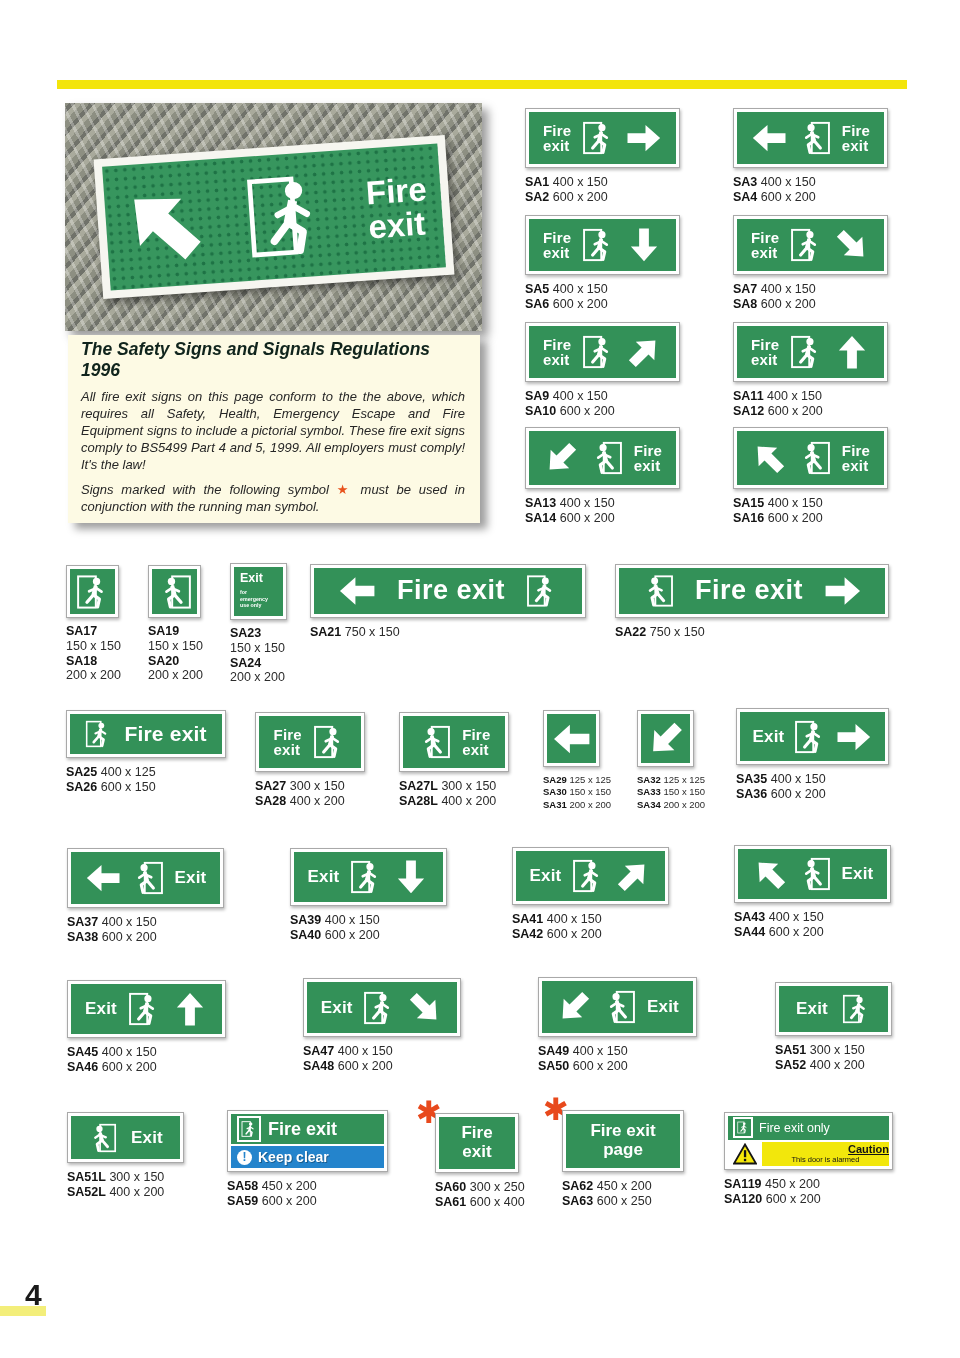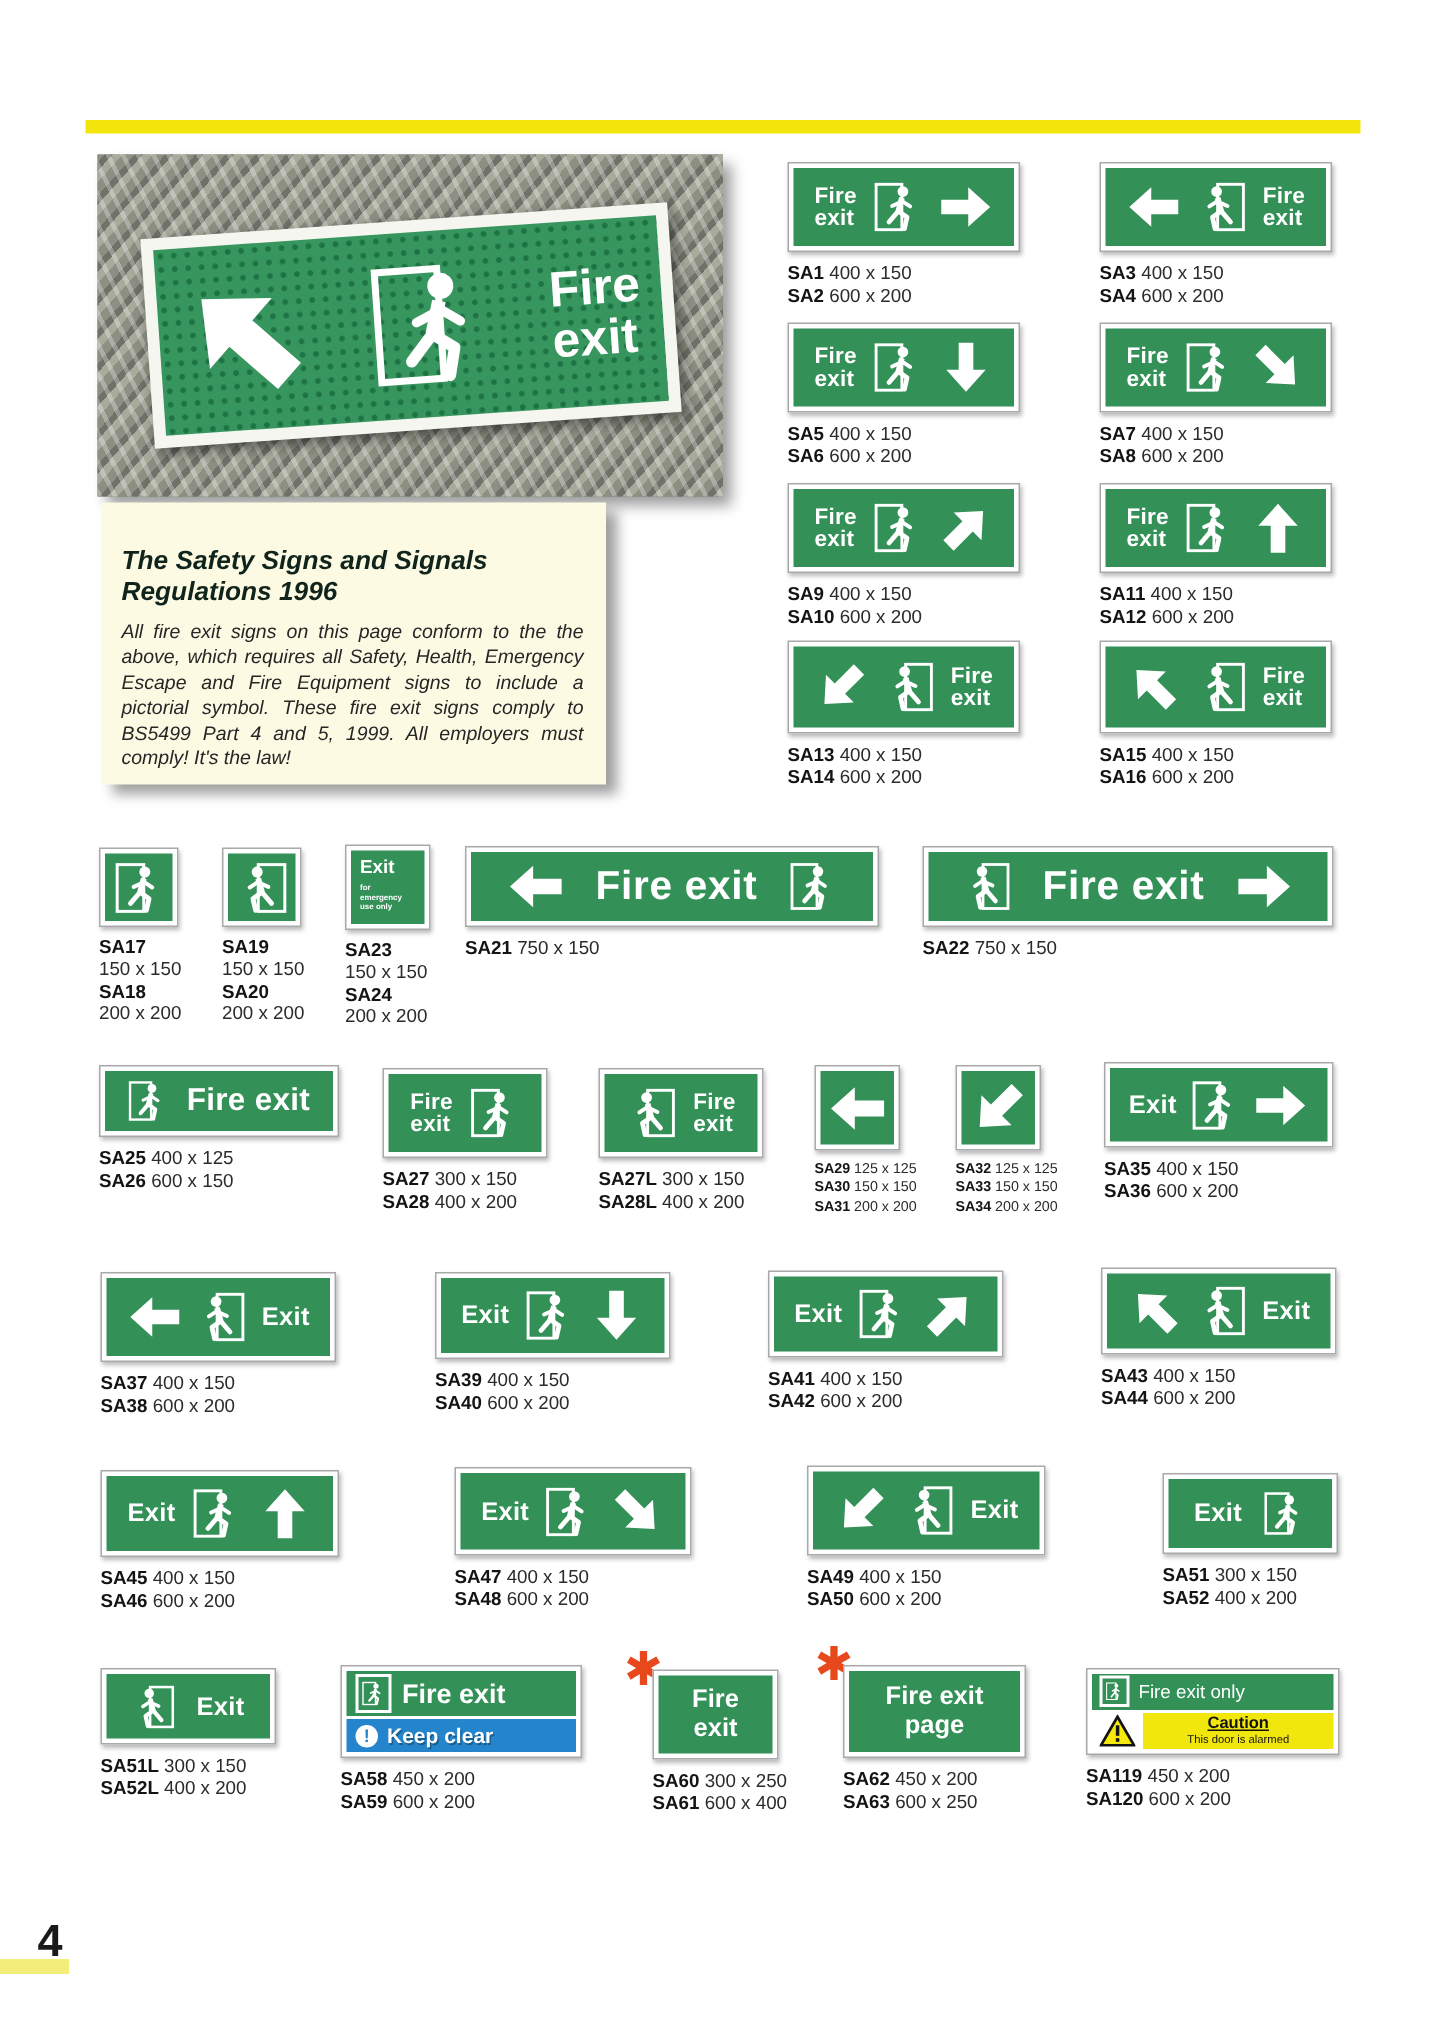--- a/index.html
+++ b/index.html
@@ -20,22 +20,22 @@
      display:flex;align-items:center;justify-content:center;}
   .photo-sign{width:352px;height:140px;background:#f6f6f0;padding:8px;box-sizing:border-box;
      transform:rotate(-4deg);box-shadow:3px 4px 9px rgba(0,0,0,.5);}
   .photo-face{width:100%;height:100%;box-sizing:border-box;background:#37965e;
      background-image:radial-gradient(rgba(9,86,49,.55) 1.6px, transparent 2.2px);
      background-size:9px 9px;
      display:flex;align-items:center;justify-content:space-between;padding:8px 14px;}
   .photo-text{color:#fff;font-weight:bold;font-size:33px;line-height:1.03;}
 
   
-  .info{position:absolute;left:68px;top:335px;width:336px;height:188px;box-sizing:border-box;
-     background:#fdfae4;box-shadow:7px 6px 8px rgba(0,0,0,.38);padding:28px 15px 8px 13px;
+  .info{position:absolute;left:68px;top:335px;width:412px;height:188px;box-sizing:border-box;
+     background:#fdfae4;box-shadow:7px 6px 8px rgba(0,0,0,.38);padding:4px 15px 8px 13px;
      font-style:italic;}
   .info h2{margin:0 0 8px 0;font-size:17.5px;color:#10241c;}
   .info p{margin:0 0 9px 0;font-size:13px;line-height:1.3;color:#262626;text-align:justify;}
   .istar{color:#e8521c;font-style:normal;font-weight:bold;}
 
   
   .cell{position:absolute;}
   .sign{position:relative;box-sizing:border-box;background:#fff;border:1px solid #a9a9a9;
         padding:3px;box-shadow:1px 2px 3px rgba(0,0,0,.28);}
   .face{width:100%;height:100%;box-sizing:border-box;background:#339158;
@@ -82,21 +82,21 @@
   .kc-bot{flex:1;background:#2484cc;display:flex;align-items:center;gap:6px;padding:2px 6px;}
   .kc-ico{width:15px;height:15px;border-radius:50%;background:#fff;color:#2484cc;font-weight:bold;
           font-size:12px;line-height:15px;text-align:center;flex:0 0 auto;}
   .kc-text{color:#fff;font-weight:bold;font-size:14px;text-shadow:1px 1px 0 rgba(0,0,0,.3);}
   .al-top{flex:1;background:#339158;display:flex;align-items:center;gap:6px;padding:1px 5px;}
   .al-top .man-sq svg{height:15px;width:12px;}
   .al-title{color:#fff;font-weight:normal;font-size:12.5px;}
   .al-bot{flex:1.1;display:flex;}
   .al-tri{background:#fff;width:34px;display:flex;align-items:center;justify-content:center;}
   .al-txt{flex:1;background:#f2e70c;color:#131313;text-align:center;padding-top:1px;}
-  .al-caution{font-size:11px;font-weight:bold;text-decoration:underline;}
+  .al-caution{font-size:11px;font-weight:bold;text-decoration:underline;text-align:right;}
   .al-sub{font-size:7.5px;font-weight:normal;}
 
   
   .labels{margin-top:7px;font-size:12.5px;color:#2c2c2c;line-height:1.22;white-space:nowrap;}
   .labels b{color:#141414;}
   .labels.small{font-size:9.5px;line-height:1.3;}
   .labels.stacked{line-height:1.1;}
   .labels.stacked div{margin-bottom:1px;}
 
   .corner-star{position:absolute;top:-16px;left:-19px;font-size:31px;font-weight:bold;
@@ -143,20 +143,21 @@
           <div>Fire</div>
           <div>exit</div>
         </div>
       </div>
     </div>
   </div>
 
   <div class="info">
     <h2>The Safety Signs and Signals Regulations 1996</h2>
     <p>All fire exit signs on this page conform to the the above, which requires all Safety, Health, Emergency Escape and Fire Equipment signs to include a pictorial symbol. These fire exit signs comply to BS5499 Part 4 and 5, 1999. All employers must comply! It's the law!</p>
+    <p><span>Signs marked with the following symbol</span> <span class="istar">★</span> <span>must be used in conjunction with the running man symbol.</span></p>
   </div>
 
   <div class="cell" style="left:525px;top:108px">
       <div class="sign" style="width:155px;height:60px">
         <div class="face">
           <div class="st">
             <div>Fire</div>
             <div>exit</div>
           </div>
           <svg viewBox="0 0 48 48" class="man">

